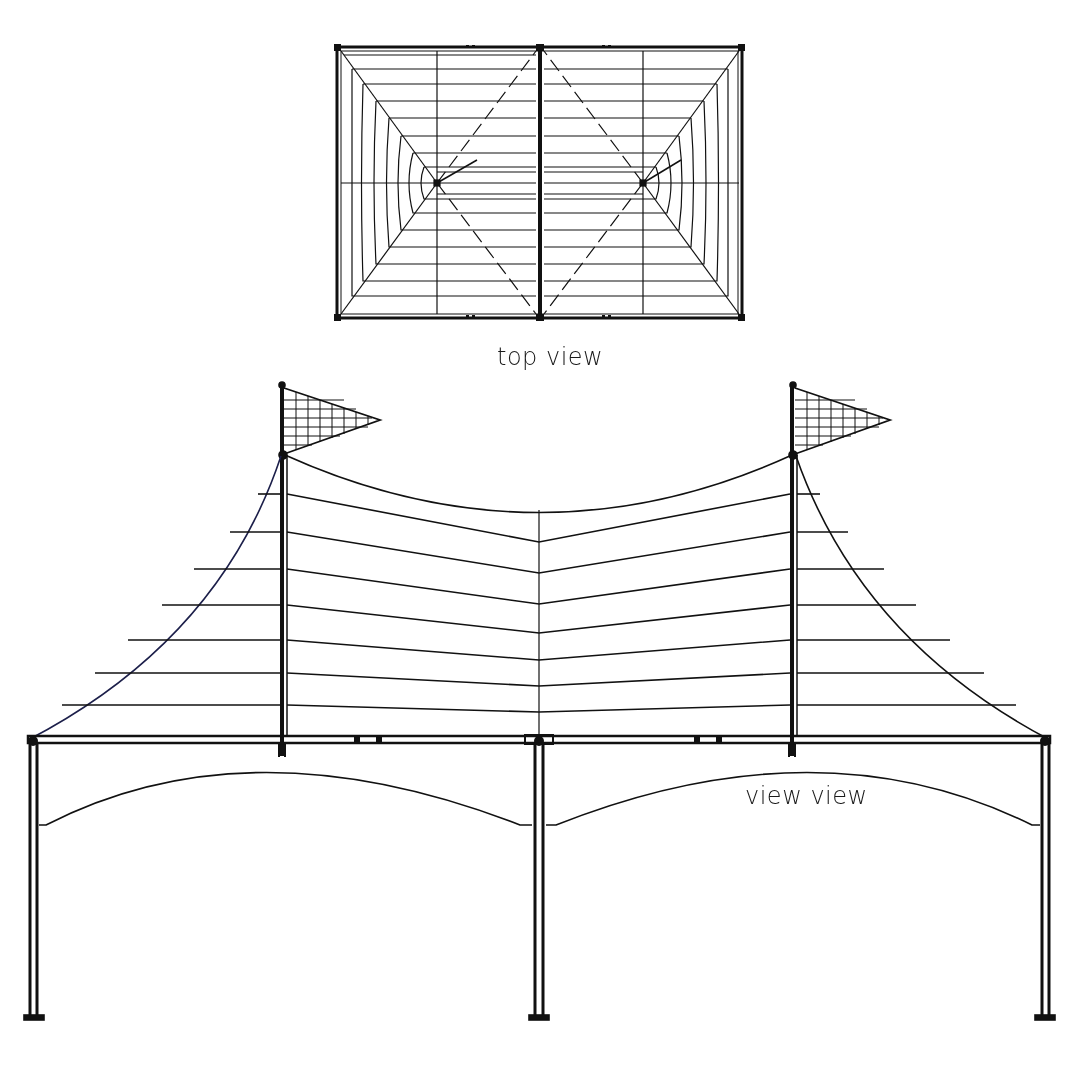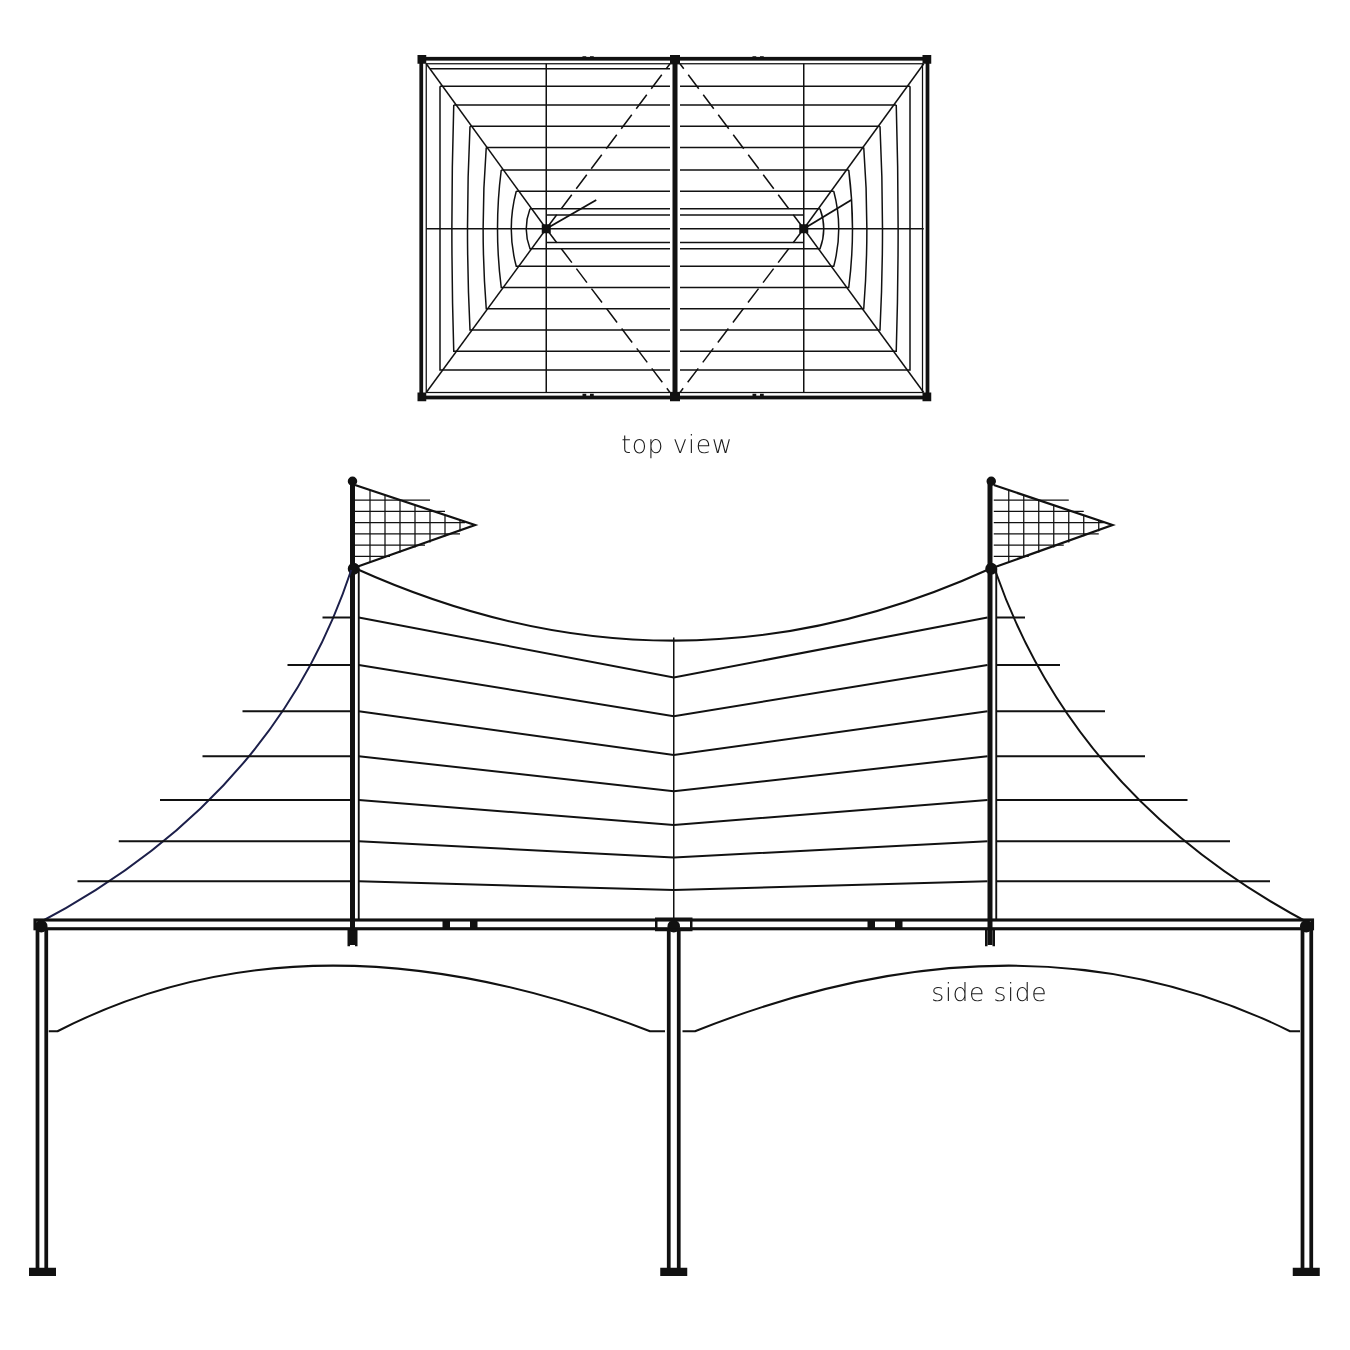--- a/index.html
+++ b/index.html
@@ -1,18 +1,18 @@
 <!DOCTYPE html>
 <html><head>
 <meta charset="utf-8">
 <style>
   html,body{margin:0;padding:0;background:#ffffff;}
   body{width:1080px;height:1080px;position:relative;overflow:hidden;font-family:"DejaVu Sans","Liberation Sans",sans-serif;}
   svg{position:absolute;left:0;top:0;}
-  .lbl{position:absolute;font-size:20px;color:#1a1a1a;letter-spacing:0.5px;font-weight:300;}
+  .lbl{position:absolute;font-size:24px;color:#1a1a1a;letter-spacing:0.5px;font-weight:300;}
   #top-label{left:497px;top:343px;}
   #side-label{left:745px;top:782px;}
 </style>
 </head>
 <body>
 
 <svg width="1080" height="1080" viewBox="0 0 1080 1080">
 
   <g fill="none" stroke="#111" stroke-width="1.2">
 
@@ -199,13 +199,13 @@
       <line x1="1049" y1="744" x2="1049" y2="1016" stroke-width="3"></line>
       <rect x="1035" y="1015" width="20" height="5" fill="#111"></rect>
     </g>
 
     <path d="M39,825 L46,825 Q250,720 520,825 L532,825"></path>
     <path d="M546,825 L556,825 Q820,720 1032,825 L1040,825"></path>
   </g>
 </svg>
 
 <div id="top-label" class="lbl">top view</div>
-<div id="side-label" class="lbl">side side</div>
+<div id="side-label" class="lbl">view view</div>
 
 </body></html>

